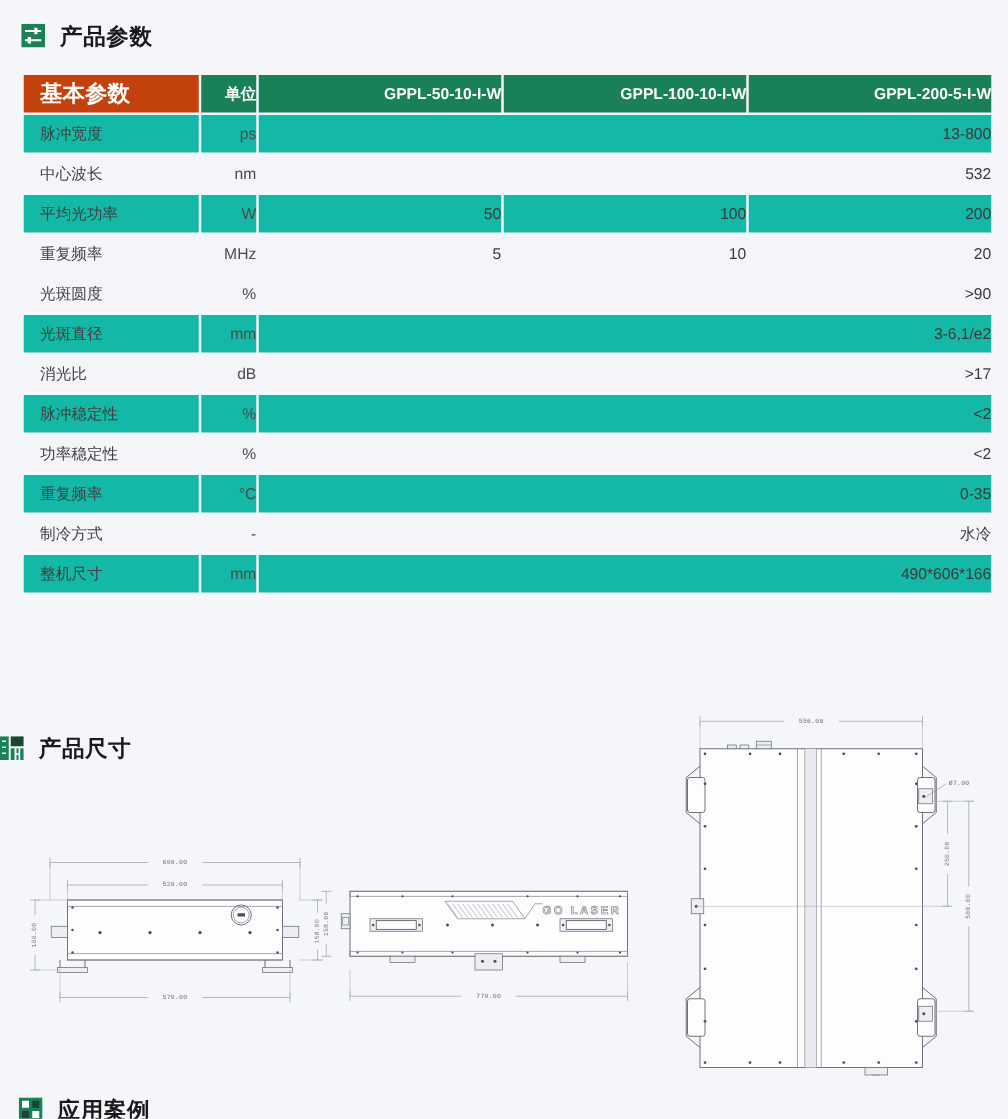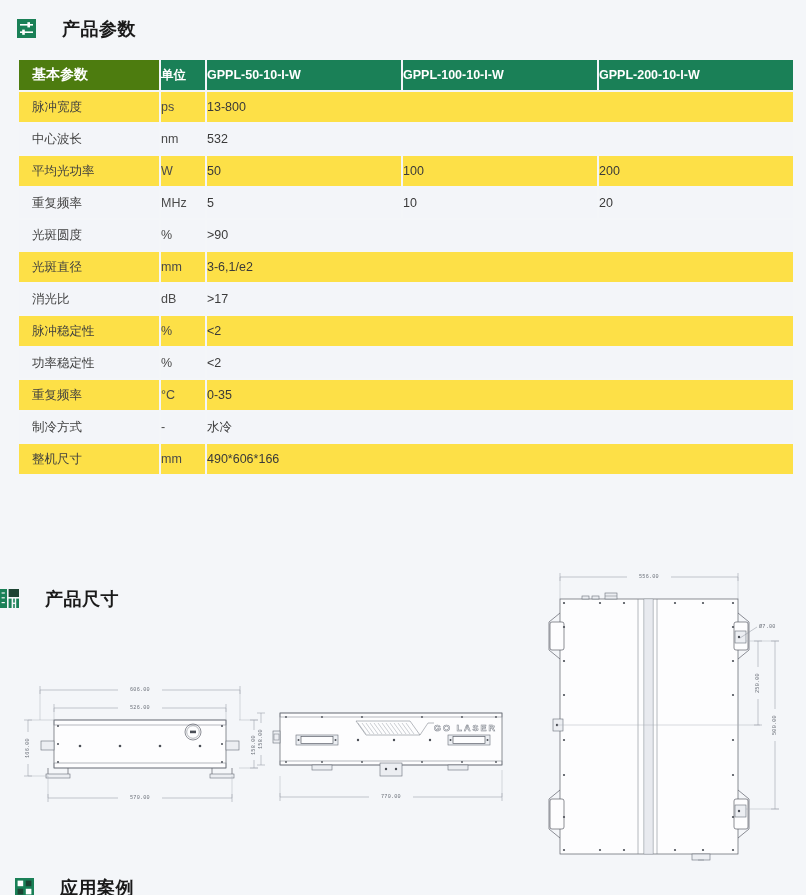--- a/index.html
+++ b/index.html
@@ -7,21 +7,21 @@
     width:806px;height:895px;overflow:hidden;
     background:#f4f6f9;
     font-family:"Liberation Sans","DejaVu Sans",sans-serif;
     color:#333;
     -webkit-font-smoothing:antialiased;
   }
   .page{position:relative;width:806px;height:895px;}
 
   
   .section-head{
-    display:flex;align-items:center;gap:26px;
+    display:flex;align-items:center;gap:12px;
   }
   .sec-icon{
     width:19px;height:19px;flex:0 0 19px;position:relative;display:block;
   }
   .sec-title{
     font-size:18px;font-weight:bold;color:#1a1a1a;letter-spacing:.5px;line-height:1;
   }
 
   #head-params{position:absolute;left:17px;top:19px;}
   #head-size{position:absolute;left:0;top:589px;}
@@ -29,32 +29,32 @@
 
   
   .tbl-wrap{position:absolute;left:17px;top:58px;width:772px;}
   table.spec{
     width:772px;border-collapse:separate;border-spacing:2px 2px;
     table-layout:fixed;
   }
   table.spec th,table.spec td{
     padding:0;margin:0;height:30px;
     font-size:12.5px;font-weight:normal;
-    text-align:left;vertical-align:middle;
+    text-align:right;vertical-align:middle;
     color:#3a3a3a;
   }
   table.spec thead th{
     height:30px;color:#ffffff;font-weight:bold;font-size:12.5px;
     background:#1a8057;
   }
   table.spec thead th.first{
-    background:#4d7c0f;text-align:left;padding-left:13px;font-size:14px;
+    background:#c2410c;text-align:left;padding-left:13px;font-size:18px;
   }
   table.spec tbody tr.odd td{background:#f3f5f9;}
-  table.spec tbody tr.even td{background:#fde047;}
+  table.spec tbody tr.even td{background:#14b8a6;}
   table.spec tbody td.name{text-align:left;padding-left:13px;color:#3f3f3f;font-size:12.5px;}
   table.spec tbody td.unit{color:#4a4a4a;}
   table.spec tbody td.val{color:#3a3a3a;}
   col.c-name{width:140px;}
   col.c-unit{width:44px;}
   col.c-v{width:194px;}
 
   
   .draw-area{position:absolute;left:0;top:560px;width:748px;height:330px;}
   svg.dwg{display:block;}
@@ -94,21 +94,21 @@
           <col class="c-v">
           <col class="c-v">
           <col class="c-v">
       </colgroup>
       <thead>
         <tr>
           <th class="first">基本参数</th>
           <th>单位</th>
           <th>GPPL-50-10-I-W</th>
           <th>GPPL-100-10-I-W</th>
-          <th>GPPL-200-10-I-W</th>
+          <th>GPPL-200-5-I-W</th>
         </tr>
       </thead>
       <tbody id="spec-body">
           <tr class="even">
             <td class="name">脉冲宽度</td>
             <td class="unit">ps</td>
             <td class="val" colspan="3">13-800</td>
           </tr>
           <tr class="odd">
             <td class="name">中心波长</td>

